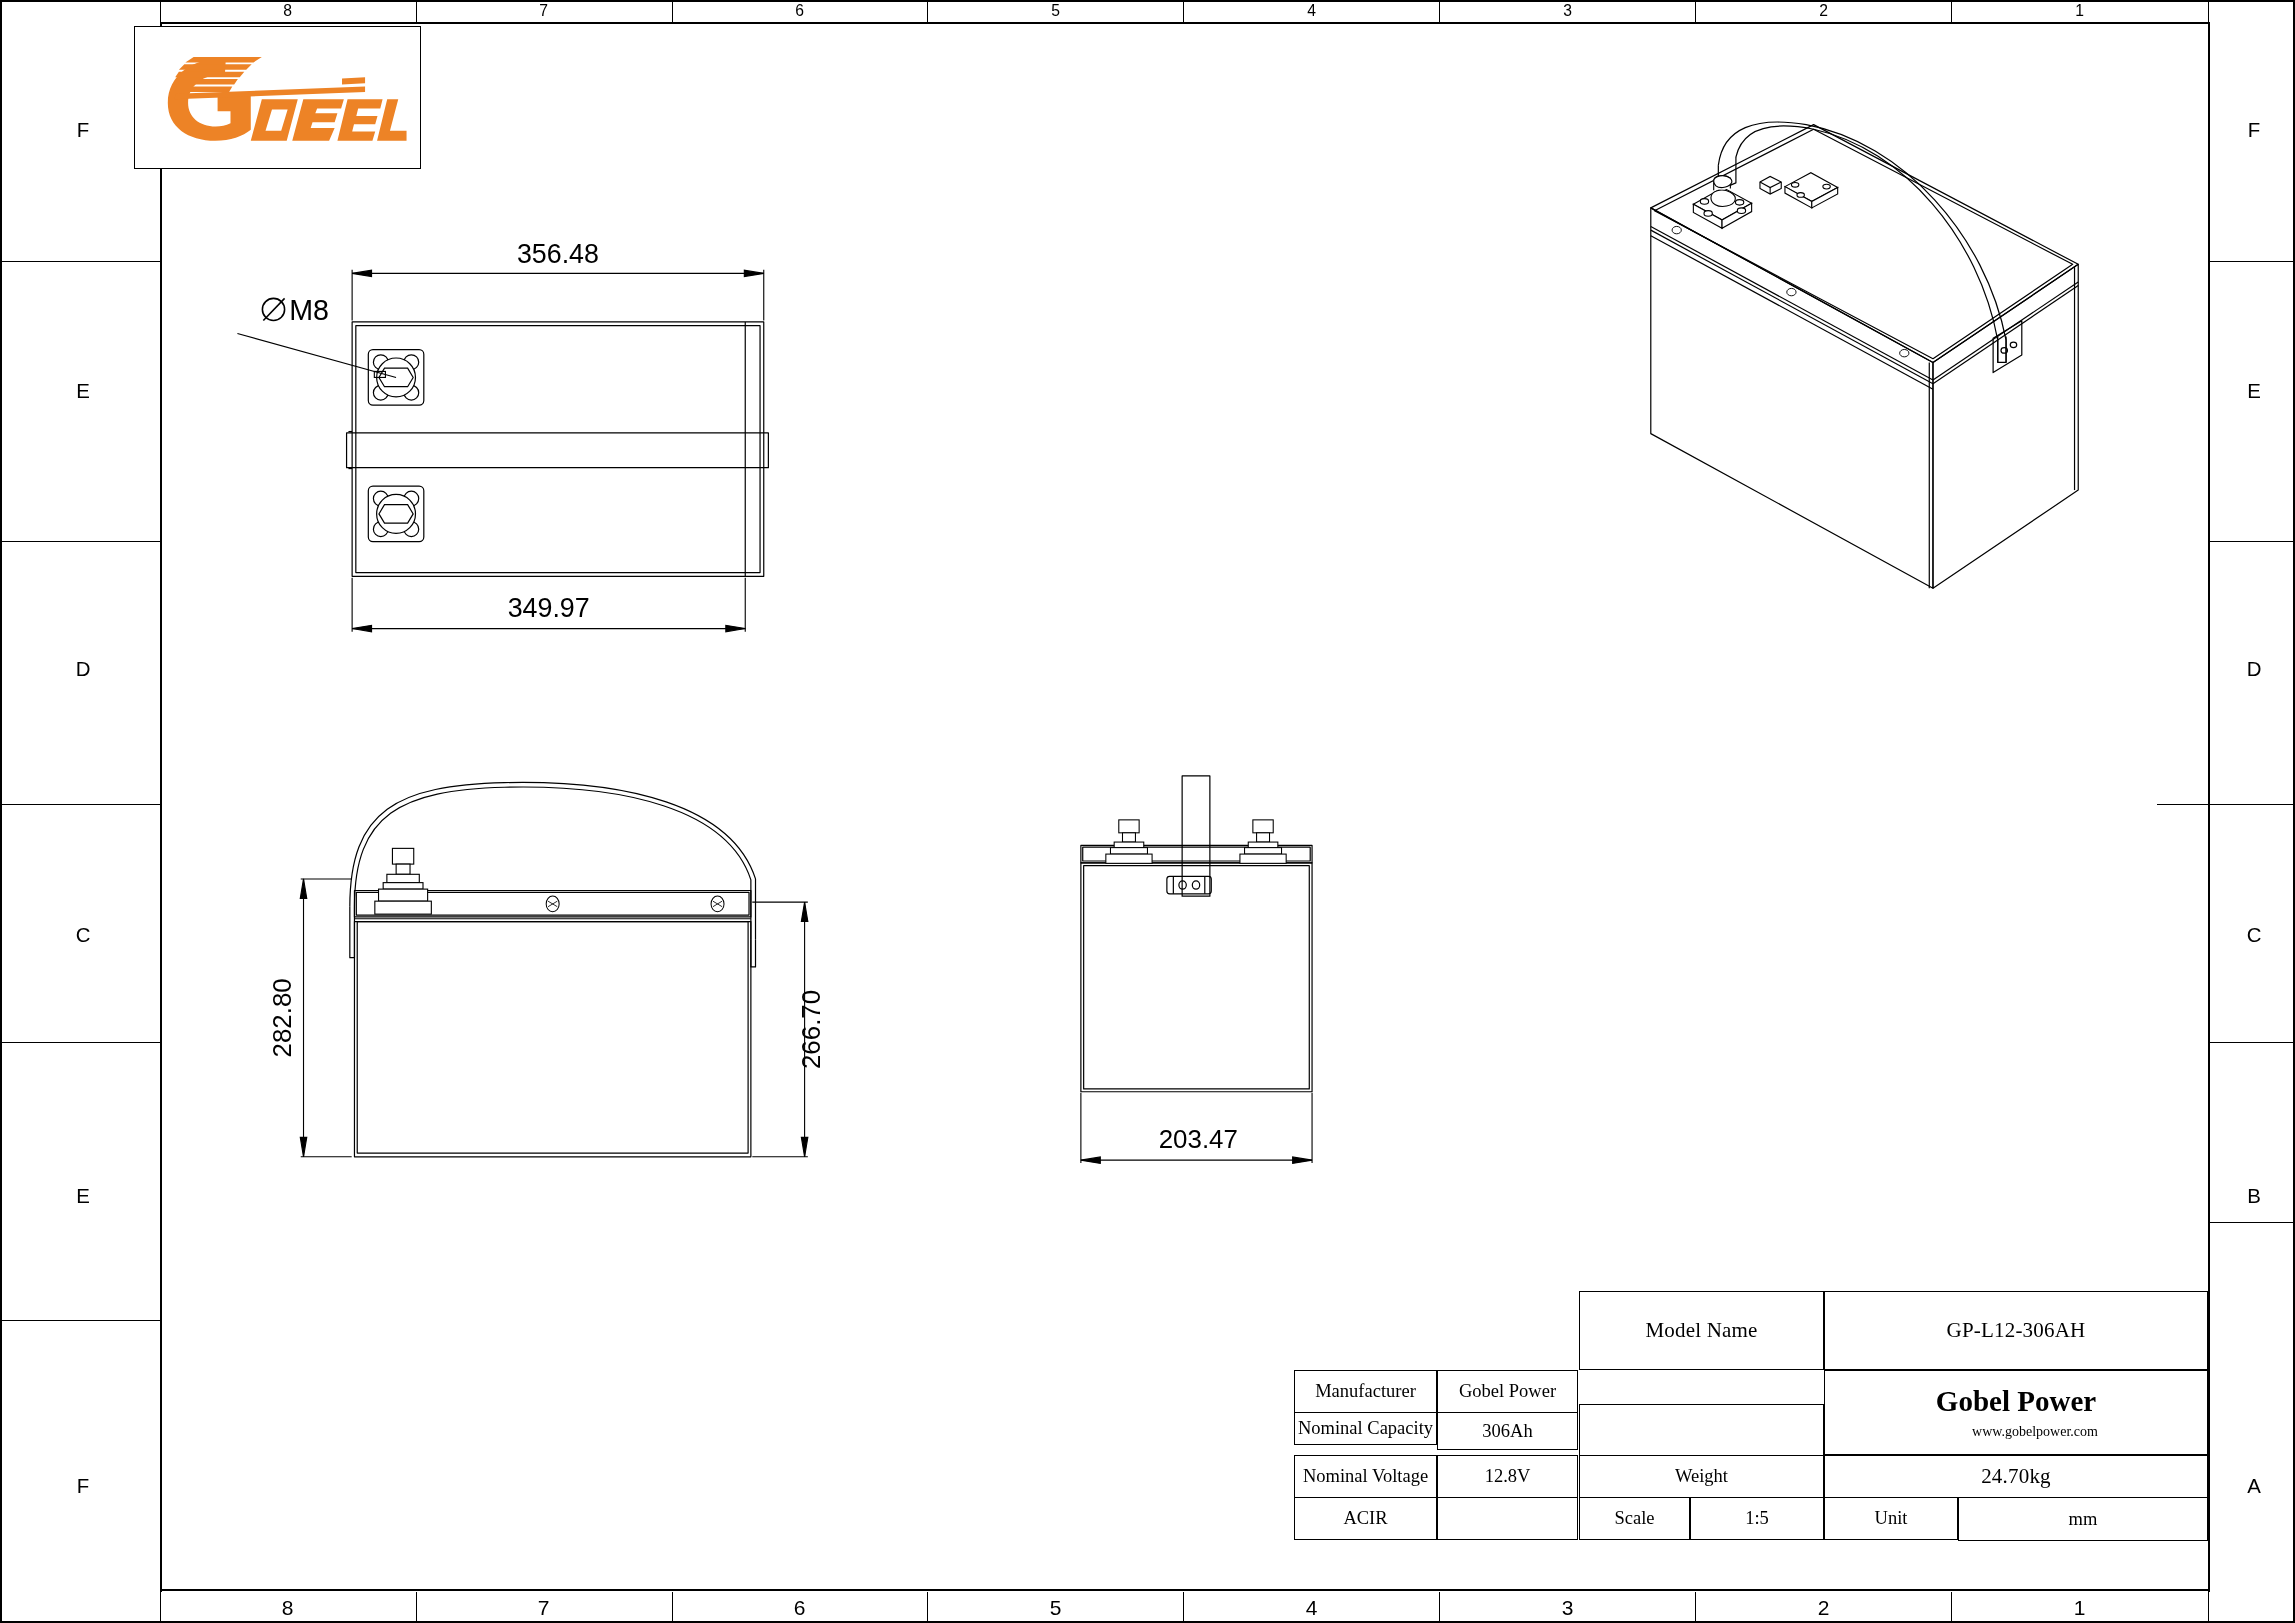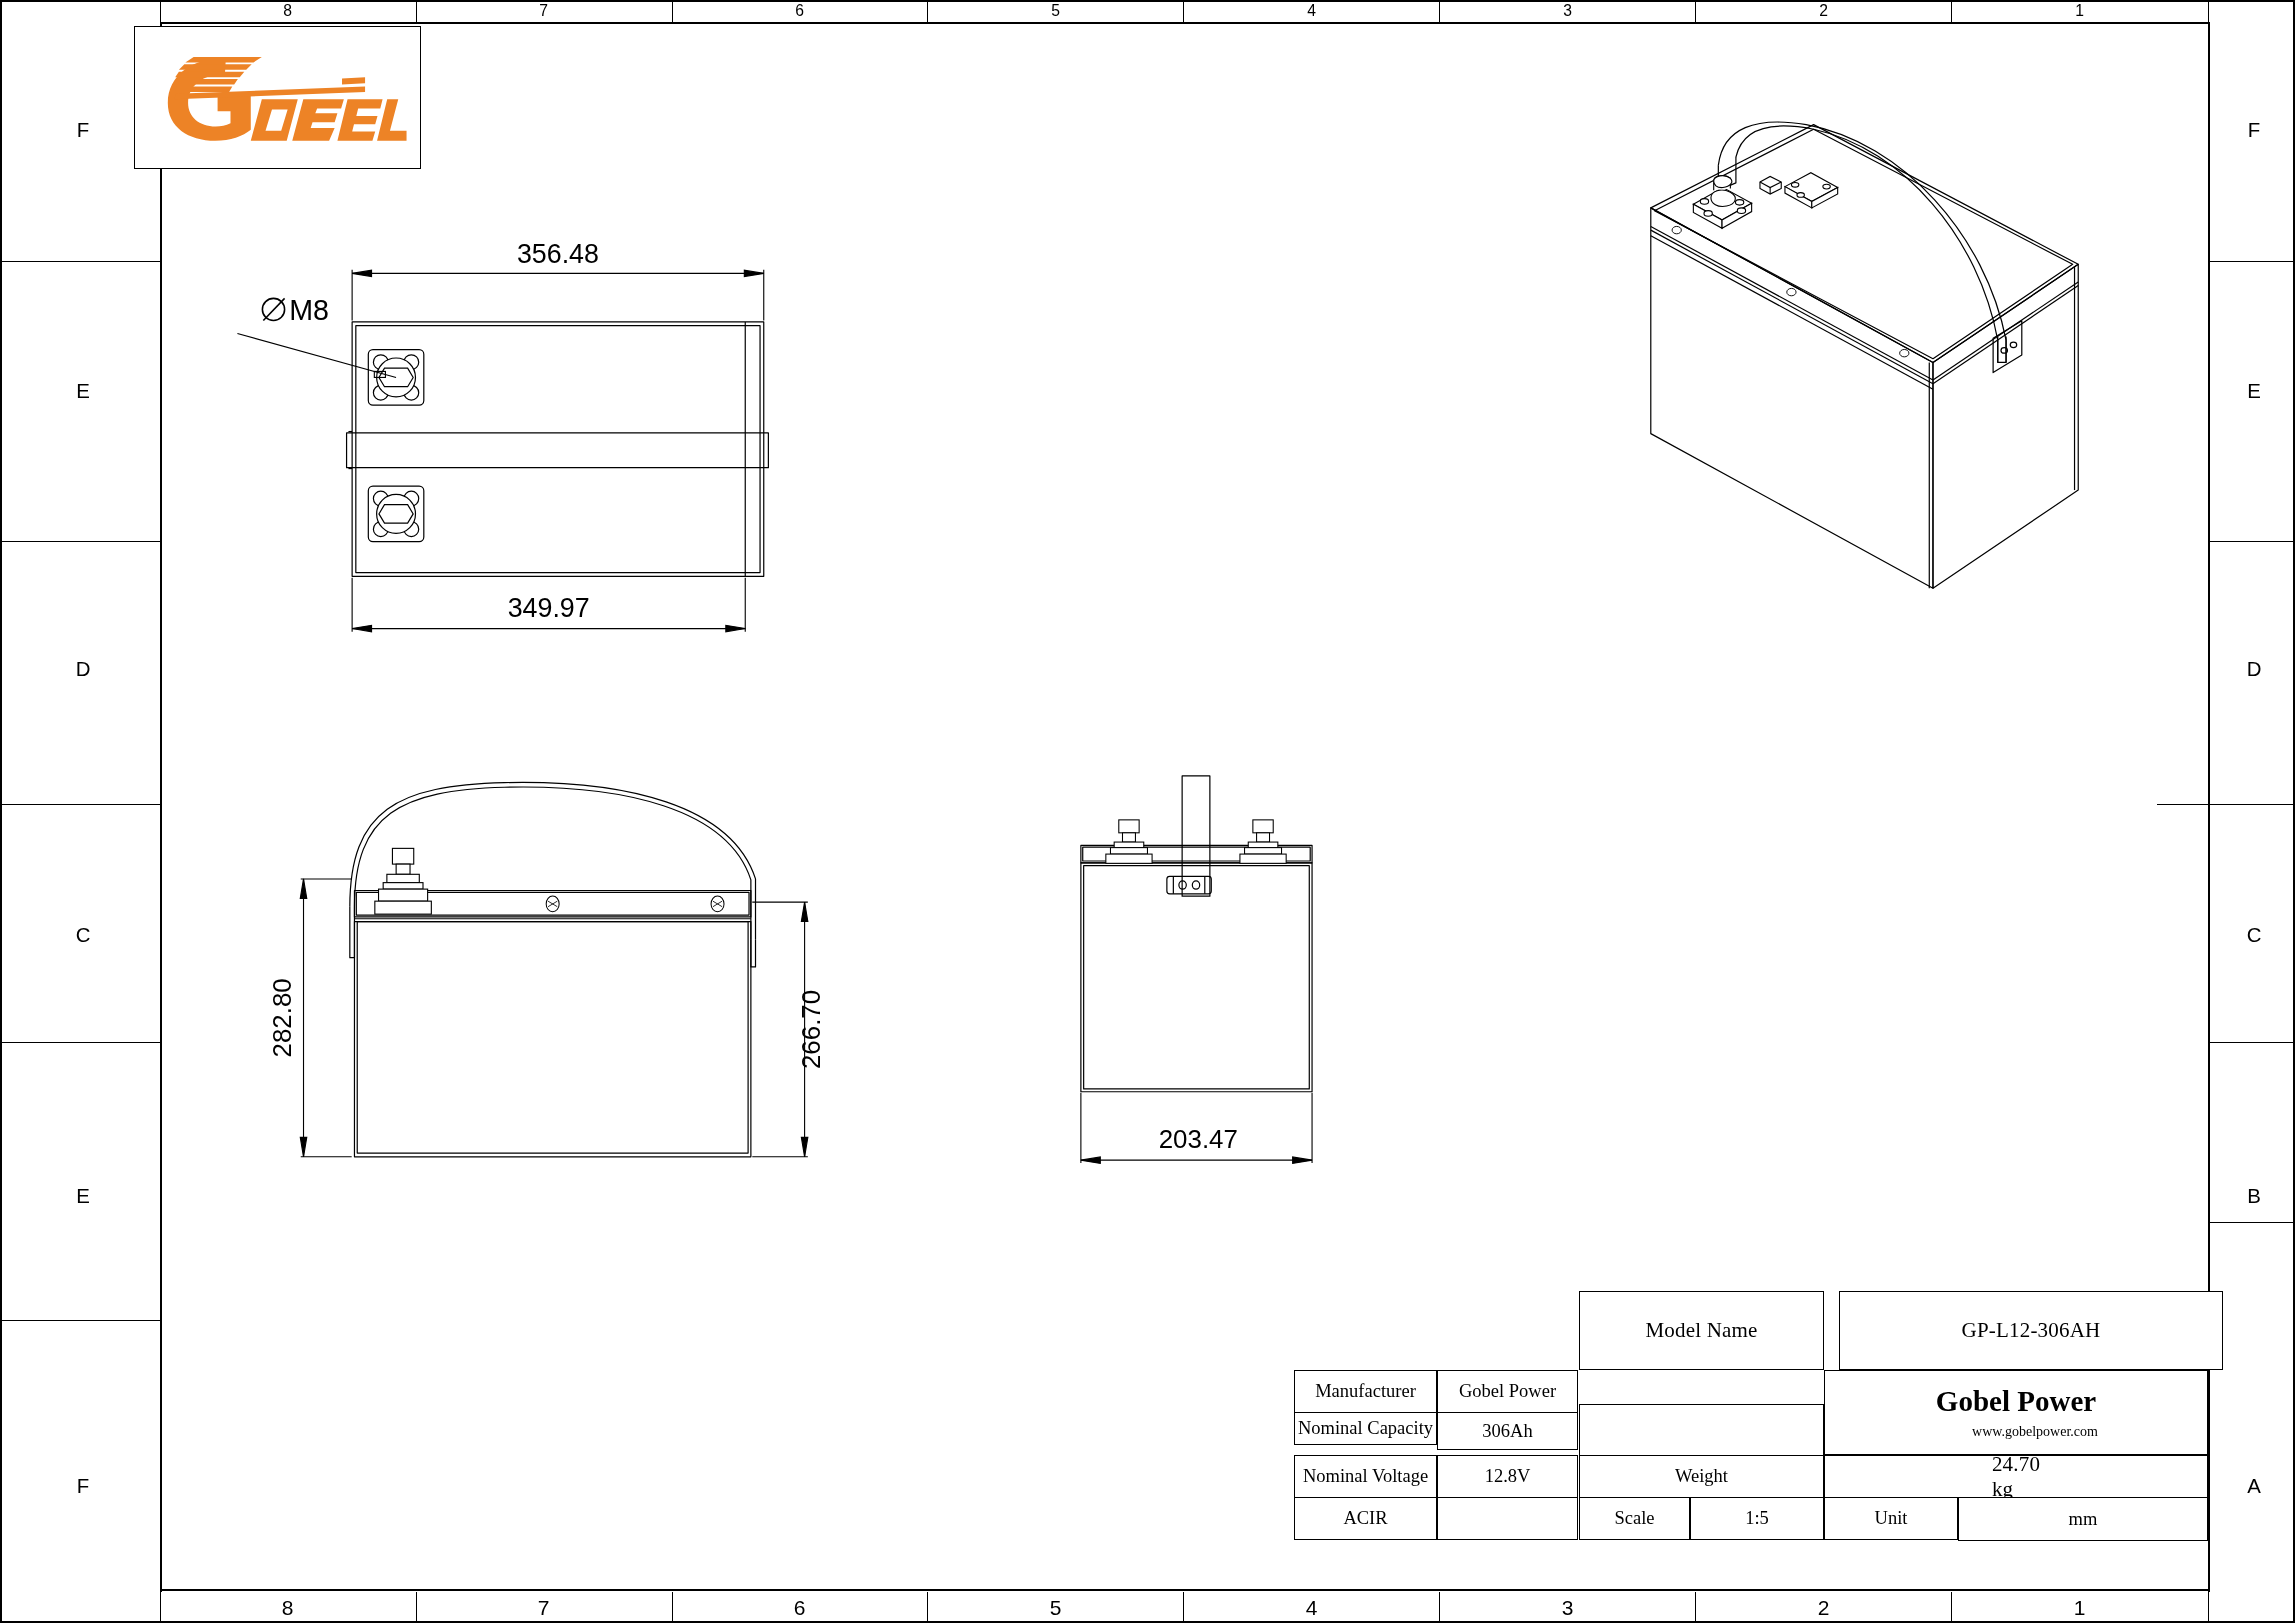--- a/index.html
+++ b/index.html
@@ -46,21 +46,21 @@
                width:914px;height:299px;}
   .tb-cell{position:absolute;box-sizing:border-box;border:1.4px solid #000;
            display:flex;align-items:center;justify-content:center;
            font-family:"Liberation Serif",serif;background:#fff;}
   .tb-txt{font-size:21px;letter-spacing:0.2px;white-space:nowrap;}
   .tb-txt-sm{font-size:18.5px;white-space:nowrap;text-align:right;}
   .tb-brand{font-size:29px;font-weight:bold;white-space:nowrap;
             font-family:"Liberation Serif",serif;}
   .tb-url{font-size:14px;white-space:nowrap;font-family:"Liberation Serif",serif;margin-left:38px;}
   .tb-stack{flex-direction:column;gap:5.6px;}
-  .tb-weightval{display:flex;align-items:baseline;flex-direction:column;}
+  .tb-weightval{display:flex;align-items:baseline;}
 </style>
 </head>
 <body>
 
 <div id="sheet">
 
   <div class="border-line" id="outer-top"></div>
   <div class="border-line" id="outer-bottom"></div>
   <div class="border-line" id="outer-left"></div>
   <div class="border-line" id="outer-right"></div>
@@ -400,21 +400,21 @@
       <path d="M352 214 L 374 226 L 398 214"></path>
       <path d="M374 226 L 374 240"></path>
     </g>
   </svg>
 
   <div id="title-block">
 
     <div class="tb-cell" style="left:285px;top:0;width:245px;height:79px;">
       <span class="tb-txt">Model Name</span>
     </div>
-    <div class="tb-cell" style="left:530px;top:0;width:384px;height:79px;margin-left:15px;">
+    <div class="tb-cell" style="left:530px;top:0;width:384px;height:79px;">
       <span class="tb-txt">GP-L12-306AH</span>
     </div>
 
     <div class="tb-cell" style="left:0;top:79px;width:143px;height:43px;">
       <span class="tb-txt-sm">Manufacturer</span>
     </div>
     <div class="tb-cell" style="left:143px;top:79px;width:141px;height:43px;">
       <span class="tb-txt-sm">Gobel Power</span>
     </div>
 

